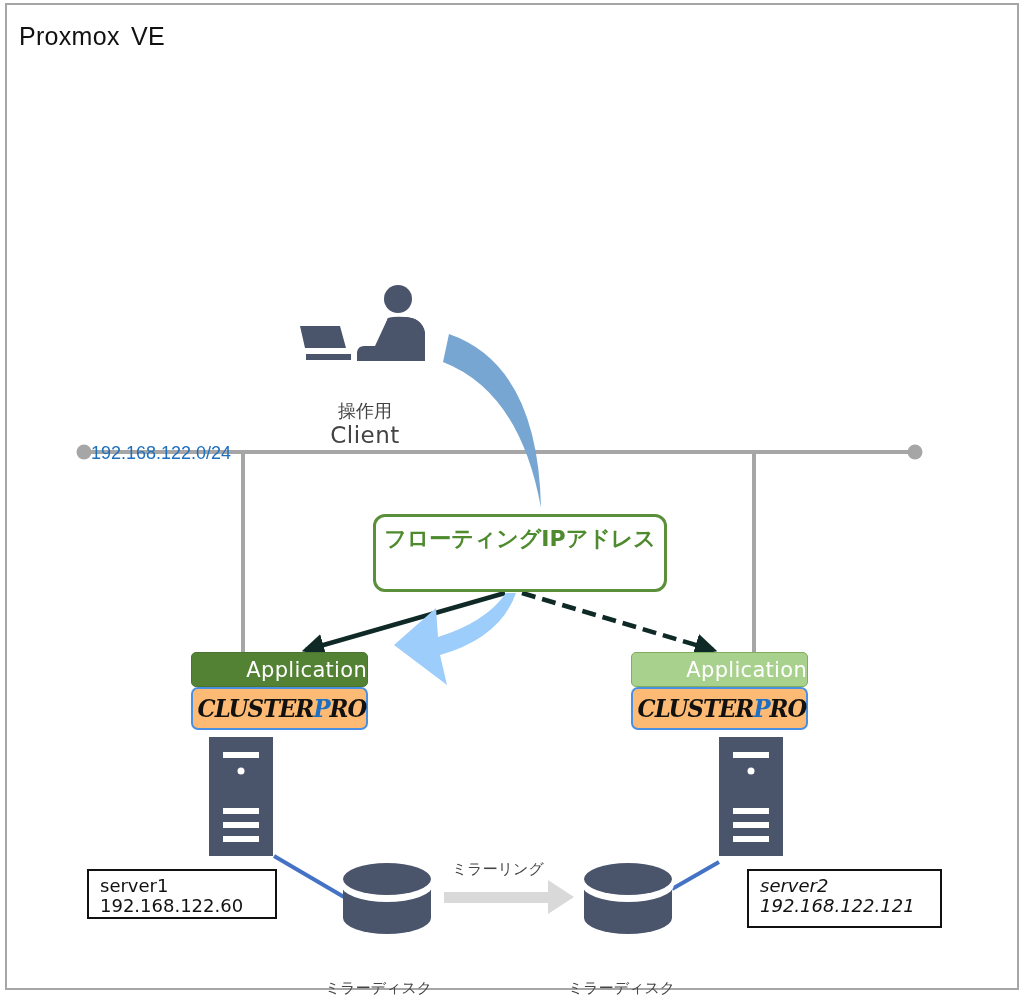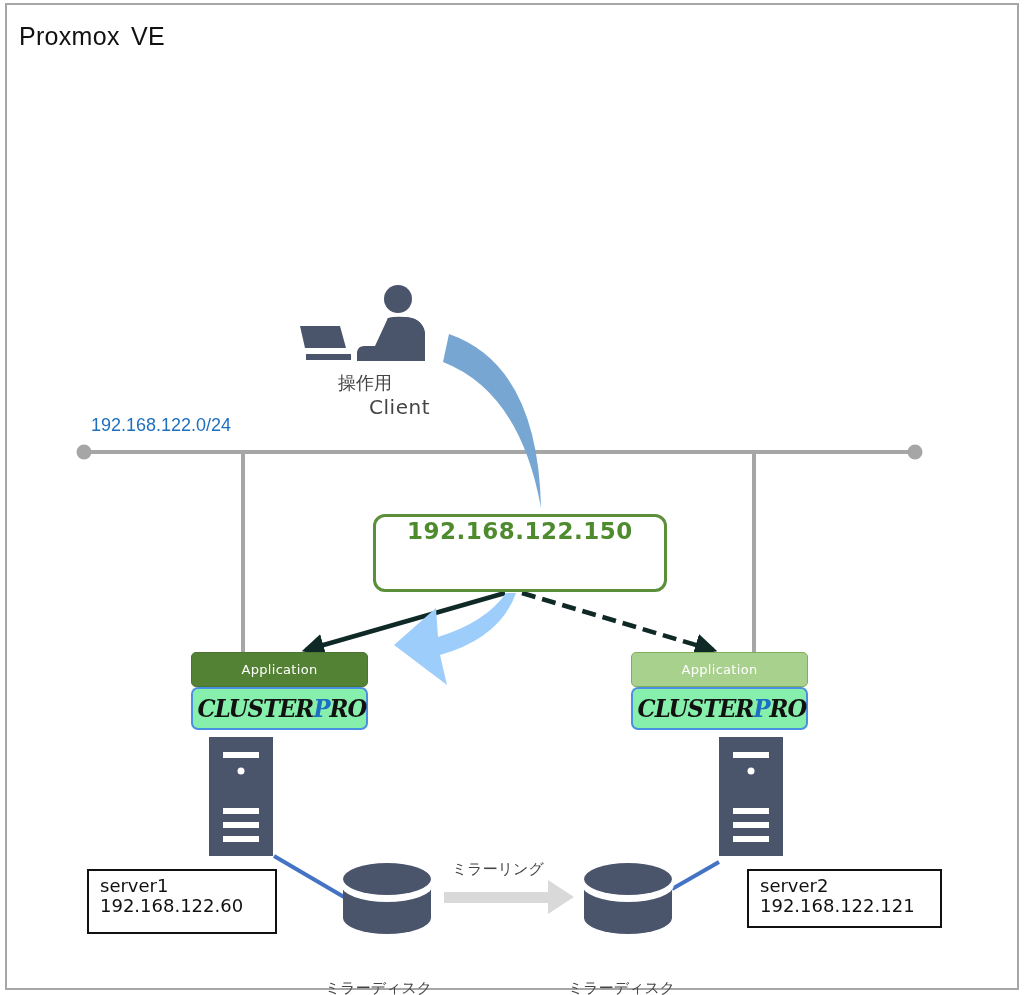--- a/index.html
+++ b/index.html
@@ -3,48 +3,48 @@
   <meta charset="utf-8">
   <style>
     html, body { margin: 0; padding: 0; background: #ffffff; }
     body { width: 1024px; height: 995px; position: relative; overflow: hidden;
            font-family: "DejaVu Sans", "Liberation Sans", sans-serif; }
     #frame { position: absolute; left: 5px; top: 3px; width: 1014px; height: 987px;
              border: 2px solid #a6a6a6; box-sizing: border-box; background: #fff; }
     #title { position: absolute; left: 19px; top: 11px; font-size: 25px; color: #111;
              font-family: "Liberation Sans", sans-serif; letter-spacing: 0.3px; word-spacing: 4px; margin-top: 11px; }
     svg#diagram { position: absolute; left: 0; top: 0; }
-    .lbl { position: absolute; white-space: nowrap; }
+    .lbl { position: absolute; white-space: nowrap; margin-top: 28px; }
     #net-label { left: 91px; top: 415px; font-size: 18px; color: #1f6fbf;
                  font-family: "Liberation Sans", sans-serif; }
     #client-label { left: 300px; top: 371px; width: 130px; text-align: center; color: #444;
                     font-size: 18px; line-height: 24px; }
-    #client-label .l2 { font-size: 20px; letter-spacing: 0.5px; text-align: right; }
+    #client-label .l2 { font-size: 23px; letter-spacing: 0.5px; }
     #fip-box { position: absolute; left: 373px; top: 514px; width: 294px; height: 78px;
                border: 3px solid #5b8f3a; border-radius: 12px; box-sizing: border-box;
                background: #fff; text-align: center; color: #4e8a2e; font-weight: bold; }
     #fip-box .t1 { margin-top: 8px; font-size: 22px; line-height: 28px; }
     #fip-box .t2 { font-size: 23px; line-height: 28px; letter-spacing: 0.5px; }
     .app { position: absolute; width: 177px; height: 35px; border-radius: 5px; box-sizing: border-box;
-           text-align: center; color: #fff; font-size: 13px; line-height: 34px; letter-spacing: 0.3px; }
+           text-align: right; color: #fff; font-size: 21px; line-height: 34px; letter-spacing: 0.3px; }
     #app1 { left: 191px; top: 652px; background: #548235; border: 1px solid #4a7430; }
     #app2 { left: 631px; top: 652px; background: #a9d18e; border: 1px solid #7fae5f; }
     .cp { position: absolute; width: 177px; height: 43px; border-radius: 7px; box-sizing: border-box;
-          background: #86efac; border: 2px solid #4a90e2; text-align: center; }
+          background: #fdba74; border: 2px solid #4a90e2; text-align: center; }
     #cp1 { left: 191px; top: 687px; }
     #cp2 { left: 631px; top: 687px; }
     .cp .logo { display: inline-block; margin-top: 5px; font-family: "DejaVu Serif", serif;
                 font-weight: bold; font-style: italic; font-size: 24px; line-height: 30px;
                 color: #111; letter-spacing: -1px; transform: scaleX(0.95); }
     .cp .logo .p { color: #1d6fc4; }
     .srv-box { position: absolute; border: 2px solid #111; box-sizing: border-box; background: #fff;
                font-size: 18px; line-height: 20px; color: #111; padding: 5px 0 0 11px;
                font-family: "DejaVu Sans", sans-serif; }
-    #srv1-box { left: 87px; top: 869px; width: 190px; height: 65px; }
-    #srv2-box { left: 747px; top: 869px; width: 195px; height: 59px; }
+    #srv1-box { left: 87px; top: 869px; width: 190px; height: 50px; }
+    #srv2-box { left: 747px; top: 869px; width: 195px; height: 59px; font-style: italic; }
     .disk-label { position: absolute; font-size: 15px; color: #444; top: 944px; margin-top: 35px; }
     #disk1-label { left: 325px; }
     #disk2-label { left: 568px; }
     #mirror-label { position: absolute; left: 452px; top: 860px; font-size: 15px; color: #444; }
   </style>
 </head>
 <body>
 
 <div id="frame"></div>
 <div id="title">Proxmox VE</div>
@@ -120,21 +120,21 @@
 </svg>
 
 <div id="net-label" class="lbl">192.168.122.0/24</div>
 
 <div id="client-label" class="lbl">
   <div>操作用</div>
   <div class="l2">Client</div>
 </div>
 
 <div id="fip-box">
-  <div class="t2">192.168.122.150</div>
+  <div class="t1">フローティングIPアドレス</div>
 </div>
 
 <div id="app1" class="app" style="background: rgb(84, 130, 53);">Application</div>
 <div id="cp1" class="cp">
   <span class="logo"><span>CLUSTER</span><span class="p">P</span><span>RO</span></span>
 </div>
 
 <div id="app2" class="app" style="background: rgb(169, 209, 142);">Application</div>
 <div id="cp2" class="cp">
   <span class="logo"><span>CLUSTER</span><span class="p">P</span><span>RO</span></span>

